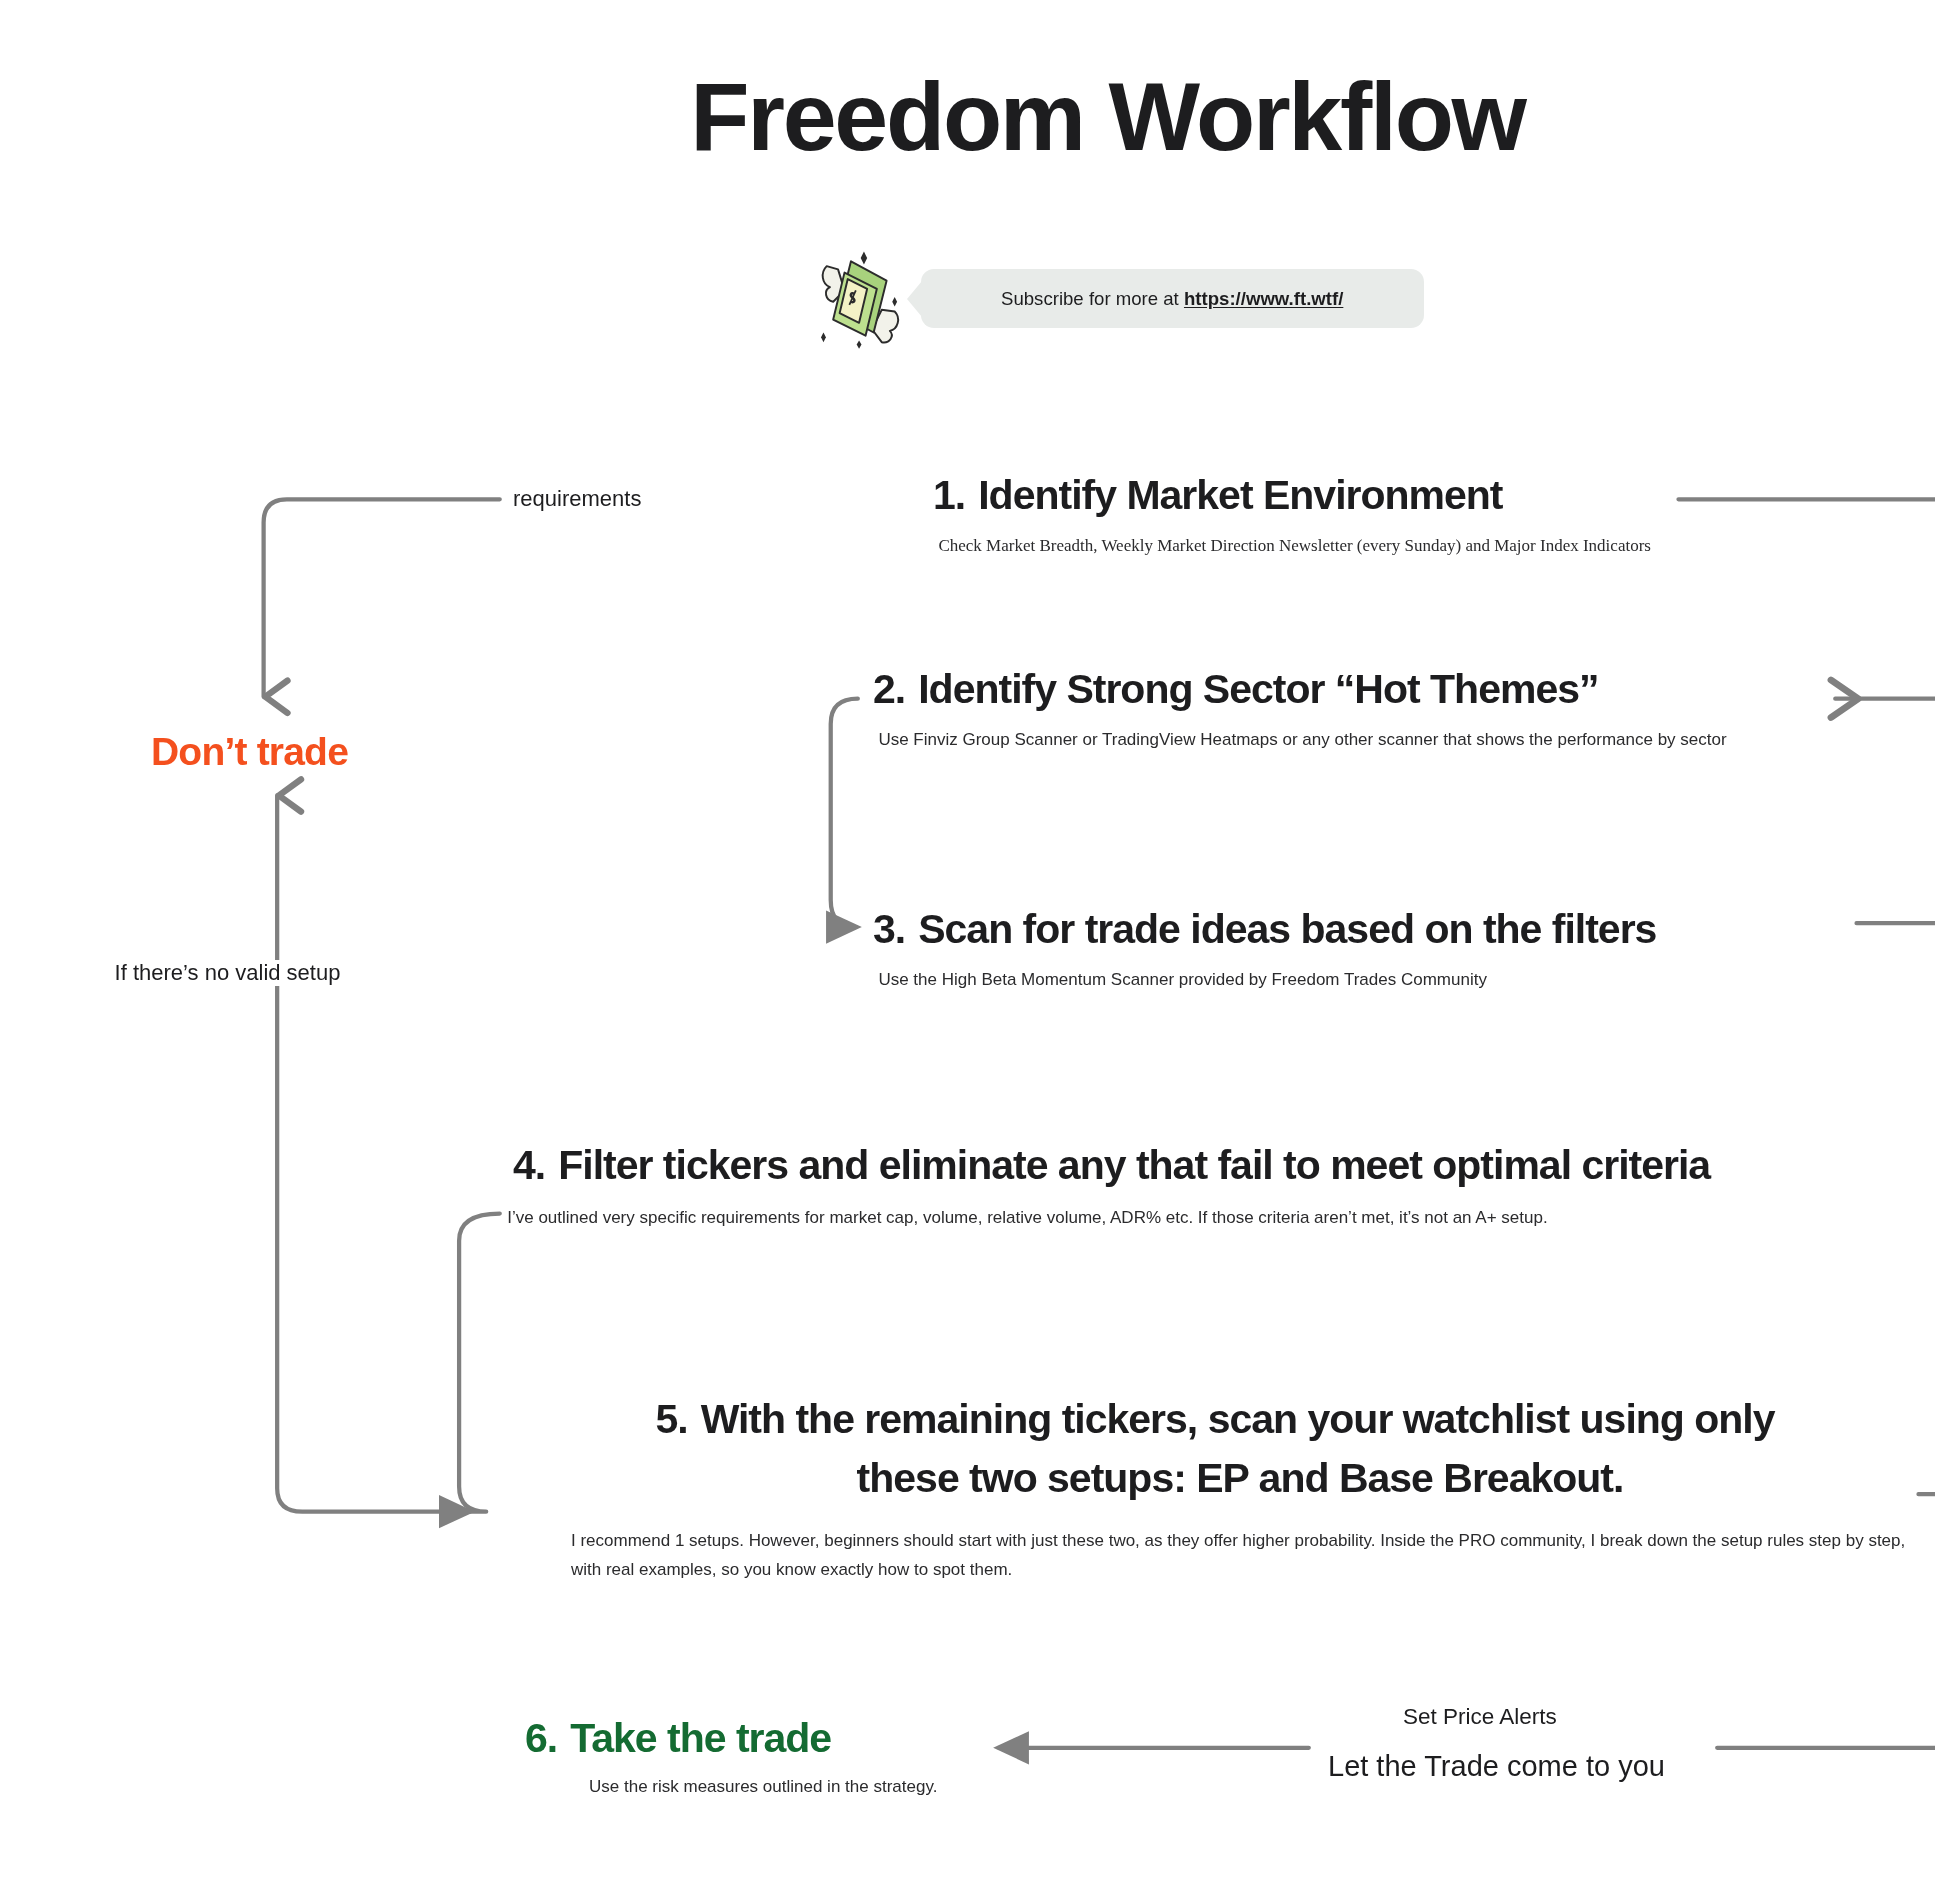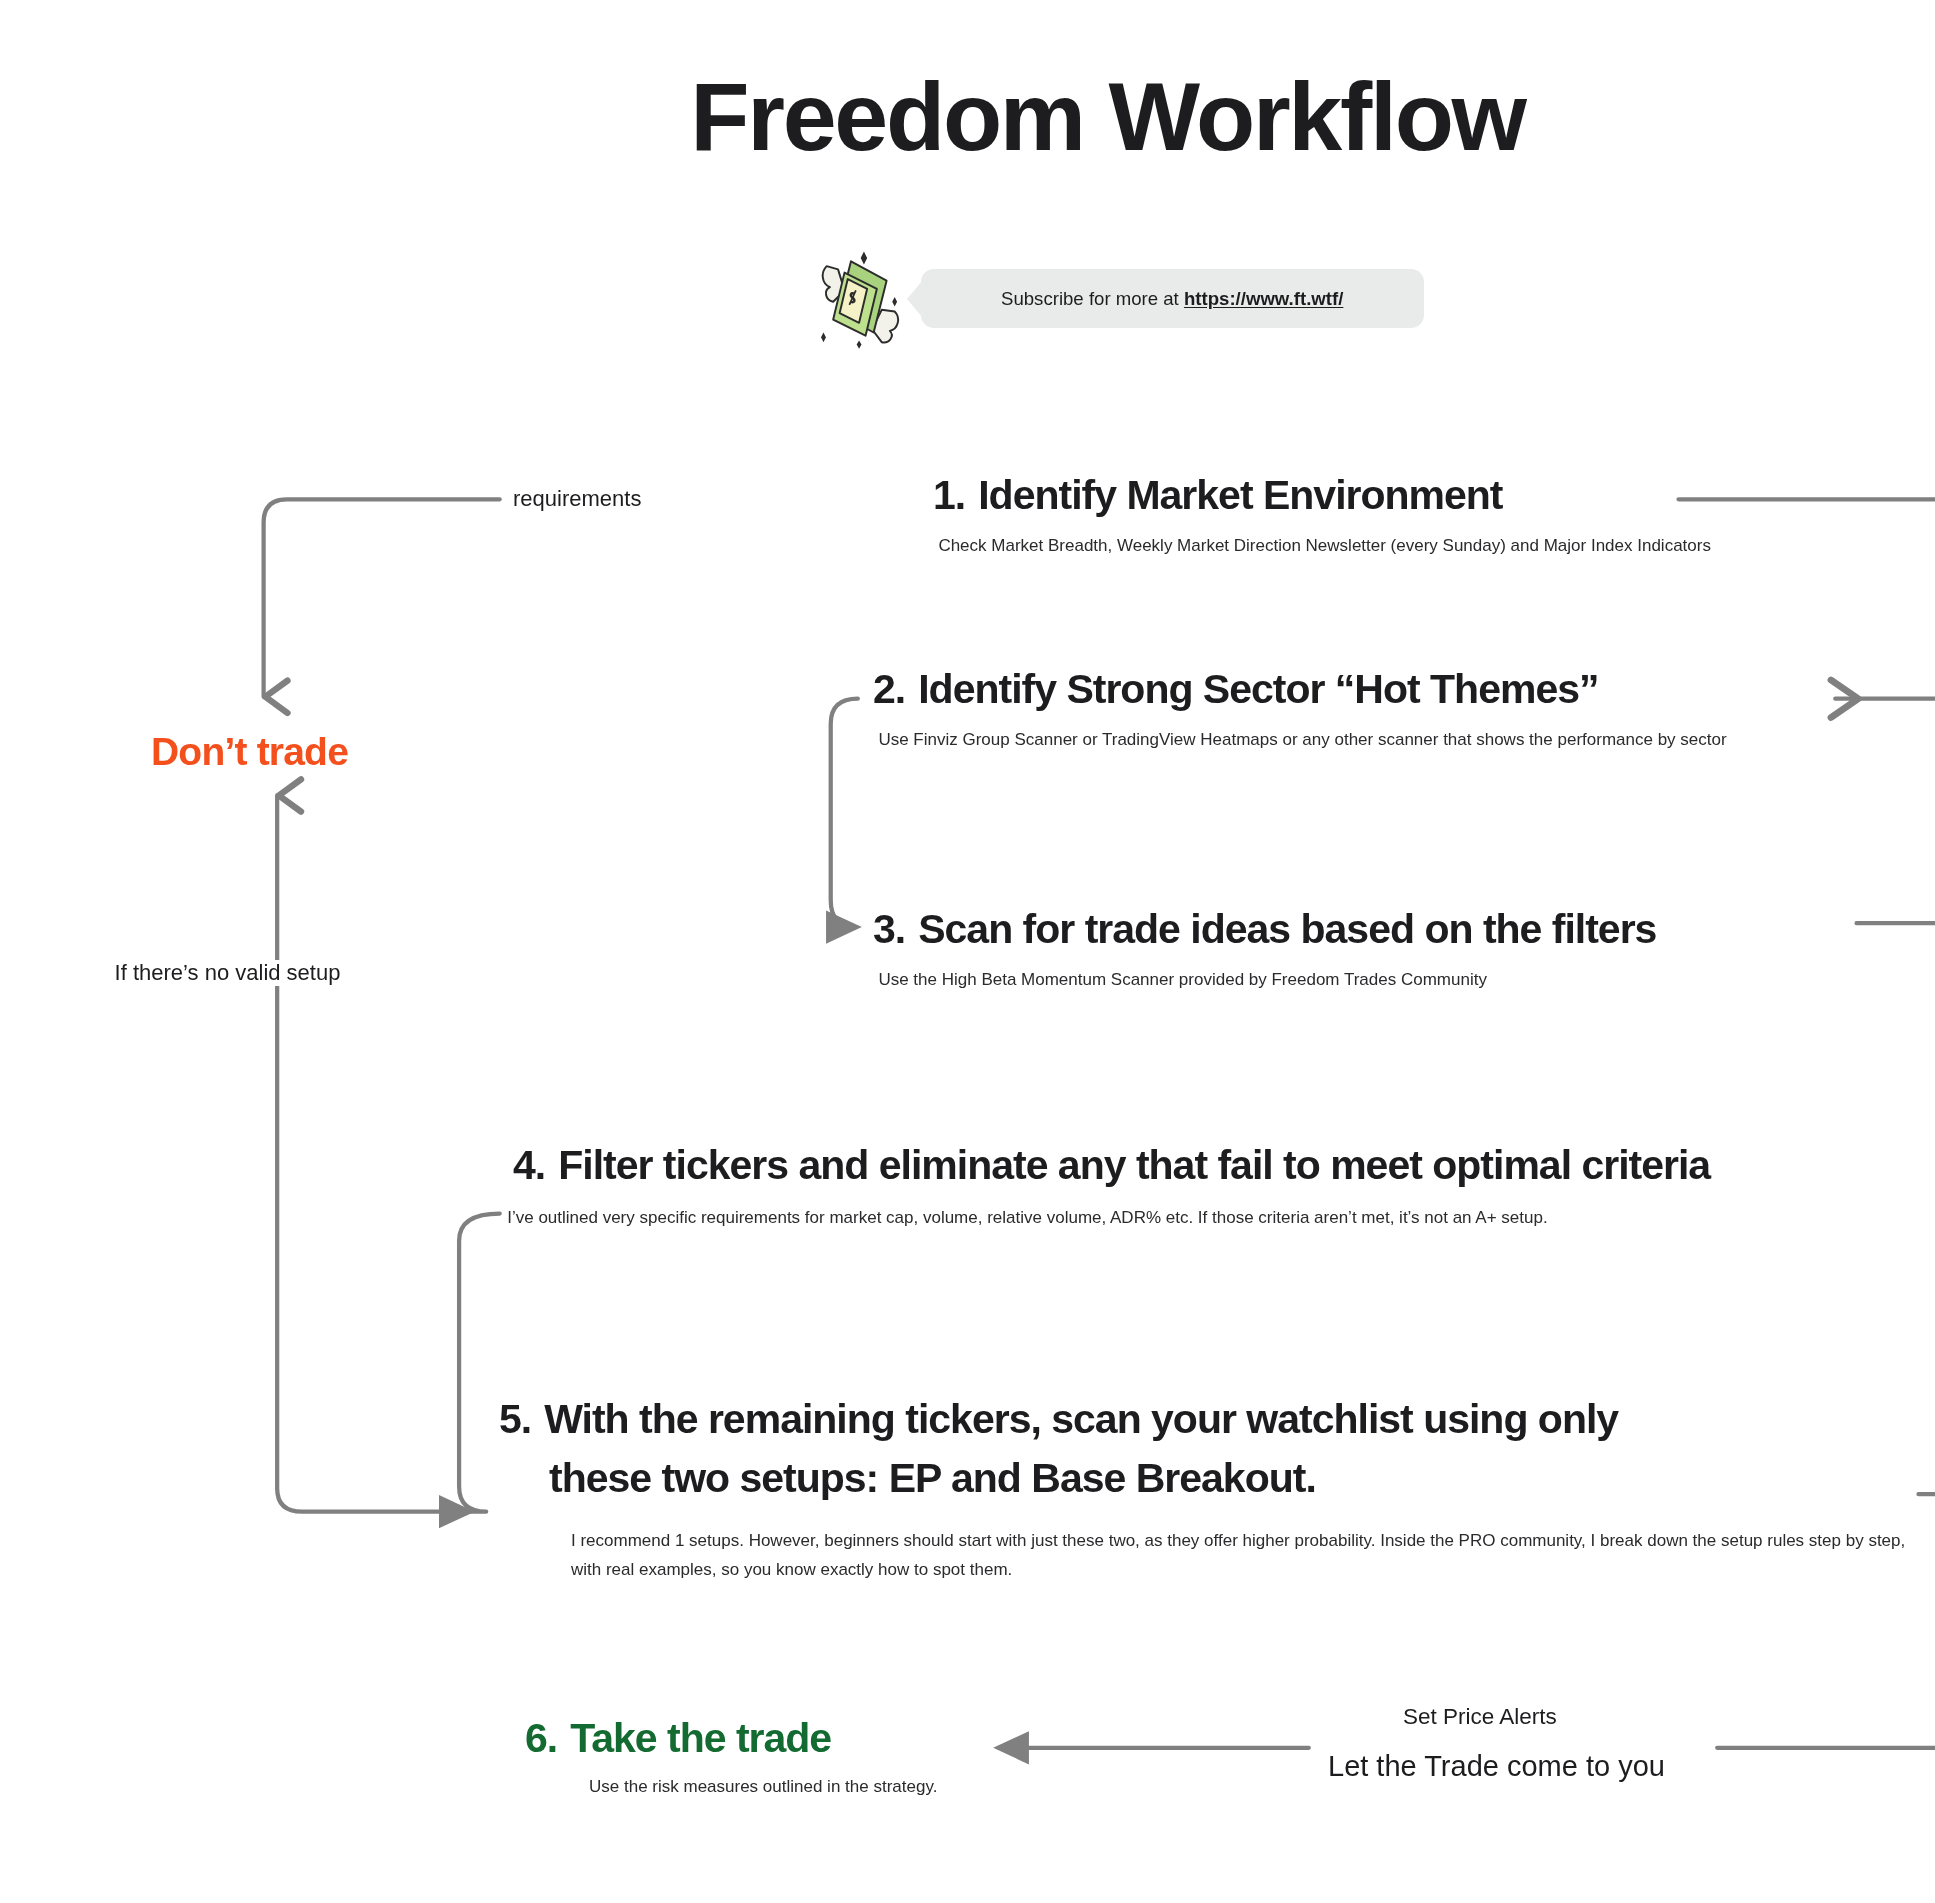--- a/index.html
+++ b/index.html
@@ -64,36 +64,36 @@
   .step-num{margin-right:13px;}
   .step-desc{
     font-size:17px;font-weight:400;color:#2b2b2d;
     letter-spacing:0px;line-height:1.55;
     white-space:nowrap;
   }
   .step-desc.wrap{white-space:normal;}
 
   #step1{left:933px;top:472px;}
   #step1 .step-head{font-size:41px;}
-  #step1 .step-desc{margin-top:14px;margin-left:5.4px;}
+  #step1 .step-desc{margin-top:14px;margin-left:5.4px;font-family:Liberation Serif, serif;}
 
   #step2{left:873px;top:666px;}
   #step2 .step-head{font-size:41px;}
   #step2 .step-desc{margin-top:14px;margin-left:5.4px;}
 
   #step3{left:873px;top:906px;}
   #step3 .step-head{font-size:41px;}
   #step3 .step-desc{margin-top:14px;margin-left:5.4px;}
 
   #step4{left:513px;top:1142px;}
   #step4 .step-head{font-size:41px;}
   #step4 .step-desc{margin-top:16.3px;margin-left:-5.8px;}
 
   #step5{left:499px;top:1390px;width:1432px;}
-  #step5 .step-head{font-size:41px;display:block;line-height:1.45;}
+  #step5 .step-head{font-size:41px;display:block;line-height:1.45;text-align:center;}
   #step5 .step-head .ln2{display:block;margin-left:50px;}
   #step5 .step-desc{margin-top:18.6px;margin-left:72px;width:1336px;white-space:normal;line-height:1.7;}
 
   #step6{left:525px;top:1715px;}
   #step6 .step-head{font-size:41px;color:#146b32;}
   #step6 .step-desc{margin-top:11.6px;margin-left:64px;}
 
   
   .lbl{position:absolute;white-space:nowrap;color:#1d1d1f;}
   #lbl-dont-trade{

